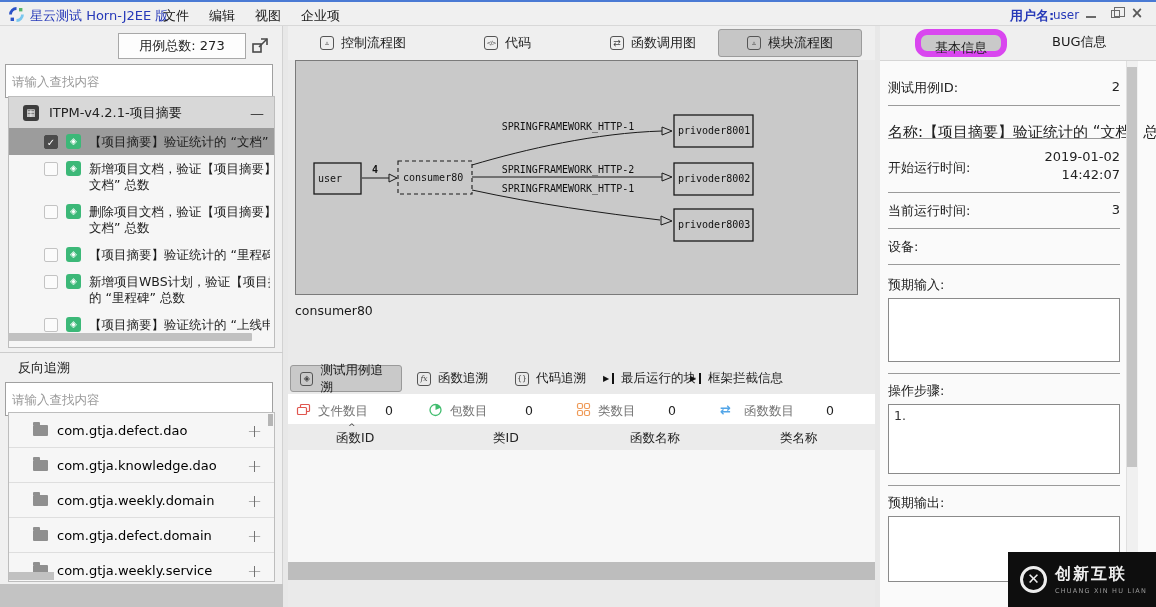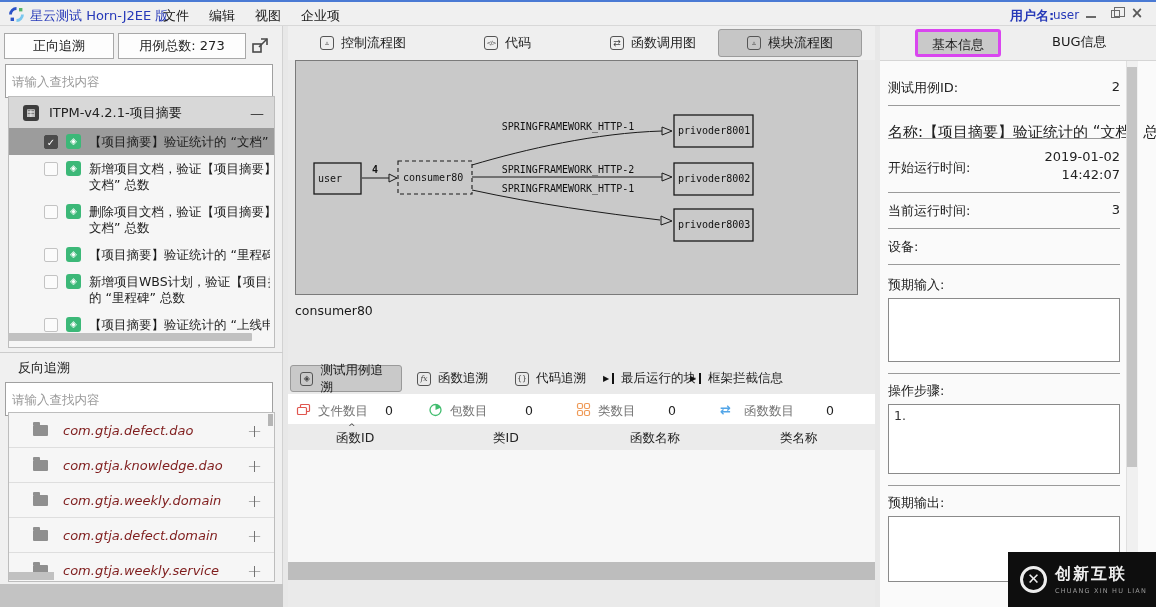--- a/index.html
+++ b/index.html
@@ -45,21 +45,21 @@
   .case-text span { display:block; }
   .tree-hscroll { left:8px; top:307px; width:244px; height:8px; background:#c1c1c1; border-radius:1px; }
 
   .sec-divider { left:0; top:326px; width:283px; height:1px; background:#cccccc; }
   .reverse-label { left:18px; top:333px; color:#222; }
 
   .pkg-list { left:8px; top:386px; width:267px; height:170px; background:#f6f6f6; border:1px solid #bdbdbd; overflow:hidden; }
   .pkg-row { height:35px; display:flex; align-items:center; padding:0 12px 0 24px; border-bottom:1px solid #dedede; }
   .folder-ic { position:relative; width:15px; height:11px; background:#8f8f8f; border-radius:1px; }
   .folder-ic::before { content:""; position:absolute; left:0; top:-3px; width:7px; height:3px; background:#8f8f8f; border-radius:1px 1px 0 0; }
-  .pkg-name { margin-left:15px; flex:1; color:#7f1d1d;font-style:italic; }
+  .pkg-name { margin-left:9px; flex:1; color:#000000; }
   .plus { color:#666; font-size:18px; font-weight:300; }
   .pkg-vscroll { left:268px; top:388px; width:5px; height:12px; background:#b5b5b5; }
   .pkg-hscroll { left:9px; top:546px; width:45px; height:8px; background:#c1c1c1; }
   .left-bottom-strip { left:0; top:558px; width:283px; height:23px; background:#c3c3c3; }
 
   
   .center-panel { left:288px; top:26px; width:587px; height:581px; background:#eaeaea; }
   .tabbar-top { left:0; top:0; width:587px; height:34px; background:#efefef; }
   .vtab { top:3px; height:28px; display:flex; align-items:center; gap:7px; padding:0 10px; color:#1c1c1c; }
   .vtab.active { background:#c6c6c6; border:1px solid #9b9b9b; border-radius:3px; }
@@ -81,21 +81,21 @@
 
   .thead-row { left:0; top:398px; width:587px; height:26px; background:#ebebeb; }
   .th { top:404px; color:#222; font-size:12.5px; }
   .sort-caret { left:60px; top:396px; font-size:9px; color:#444; }
   .table-body { left:0; top:424px; width:587px; height:112px; background:#f7f7f7; }
   .center-hscroll { left:0; top:536px; width:587px; height:18px; background:#bdbdbd; }
 
   
   .right-panel { left:880px; top:26px; width:276px; height:581px; background:#efefef; }
   .rtab { top:3px; height:28px; line-height:26px; padding:0 14px; color:#1c1c1c; }
-  .rtab.active { background:#c9c9c9; border:3px solid #d946ef; border-radius:3px; }
+  .rtab.active { background:#c9c9c9; border:6px solid #d946ef; border-radius:12px; }
   .r-body { left:0; top:34px; width:276px; height:547px; background:#fafafa; border-top:1px solid #d5d5d5; }
   .fld-label { left:8px; color:#222; }
   .fld-value { right:36px; color:#222; text-align:right; }
   .divider { left:8px; width:232px; height:1px; background:#9a9a9a; }
   .r-ta { left:8px; width:232px; background:#ffffff; border:1px solid #8a8a8a; resize:none; font-family:inherit; font-size:12.5px; color:#333; padding:3px 5px; }
   .r-scroll-track { left:246px; top:0px; width:12px; height:547px; background:#f0f0f0; border-left:1px solid #e0e0e0; }
   .r-scroll-thumb { left:247px; top:6px; width:10px; height:400px; background:#c5c5c5; }
 
   
   .watermark { left:1008px; top:552px; width:148px; height:55px; background:#0e0e0e; z-index:50; display:flex; align-items:center; padding-left:12px; }
@@ -123,21 +123,20 @@
   <span class="abs menu" style="left:249px;">视图</span>
   <span class="abs menu" style="left:295px;text-align:center;">企业项</span>
   <span class="abs user-label">用户名:</span>
   <span class="abs user-value">user</span>
   <span class="abs winbtn" style="left:1082px;"><span class="min-bar"></span></span>
   <span class="abs winbtn" style="left:1106px;"><span class="restore-box"></span></span>
   <span class="abs winbtn close-x" style="left:1128px;"><span>×</span></span>
 </div>
 
 <div class="abs left-panel">
-  <div class="abs btn fwd-btn">正向追溯</div>
   <div class="abs case-total">用例总数: 273</div>
   <div class="abs switch-btn">
     <svg width="20" height="20" viewBox="0 0 20 20">
       <polyline points="11,4 17,4 17,10" stroke="#4a4a4a" stroke-width="1.6" fill="none"></polyline>
       <line x1="17" y1="4" x2="9" y2="12" stroke="#4a4a4a" stroke-width="1.6"></line>
       <rect x="3" y="9" width="8" height="8" stroke="#4a4a4a" stroke-width="1.6" fill="none"></rect>
     </svg>
   </div>
   <input class="abs search search1" placeholder="请输入查找内容" style="">
 

